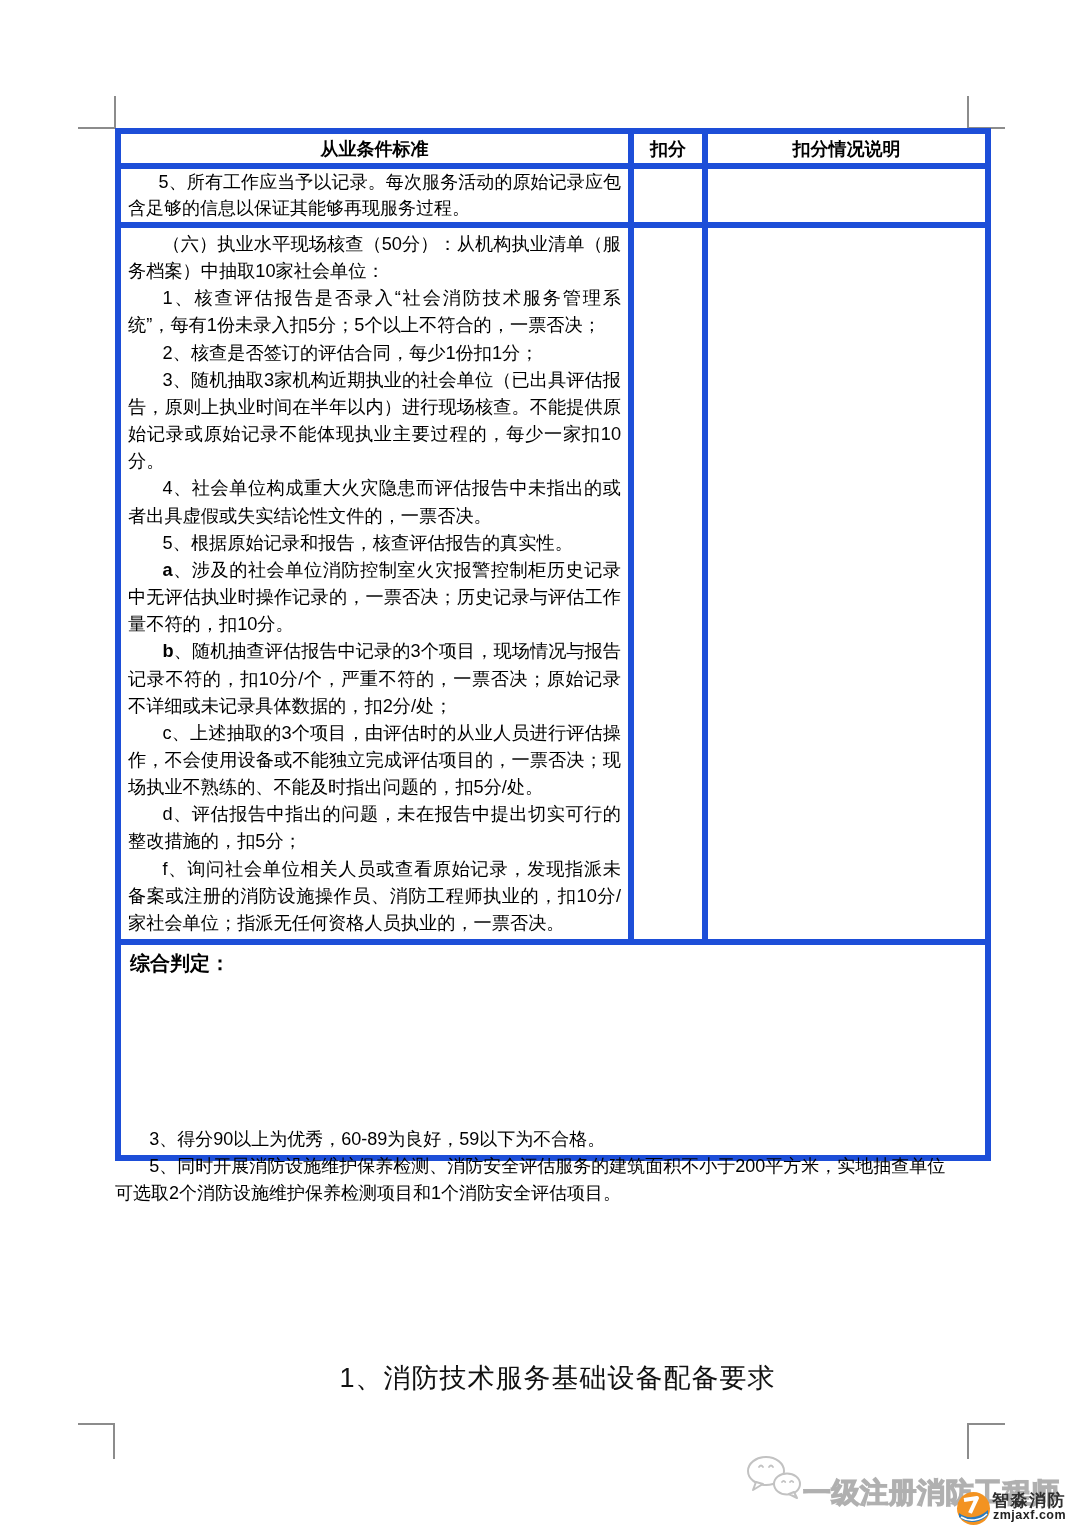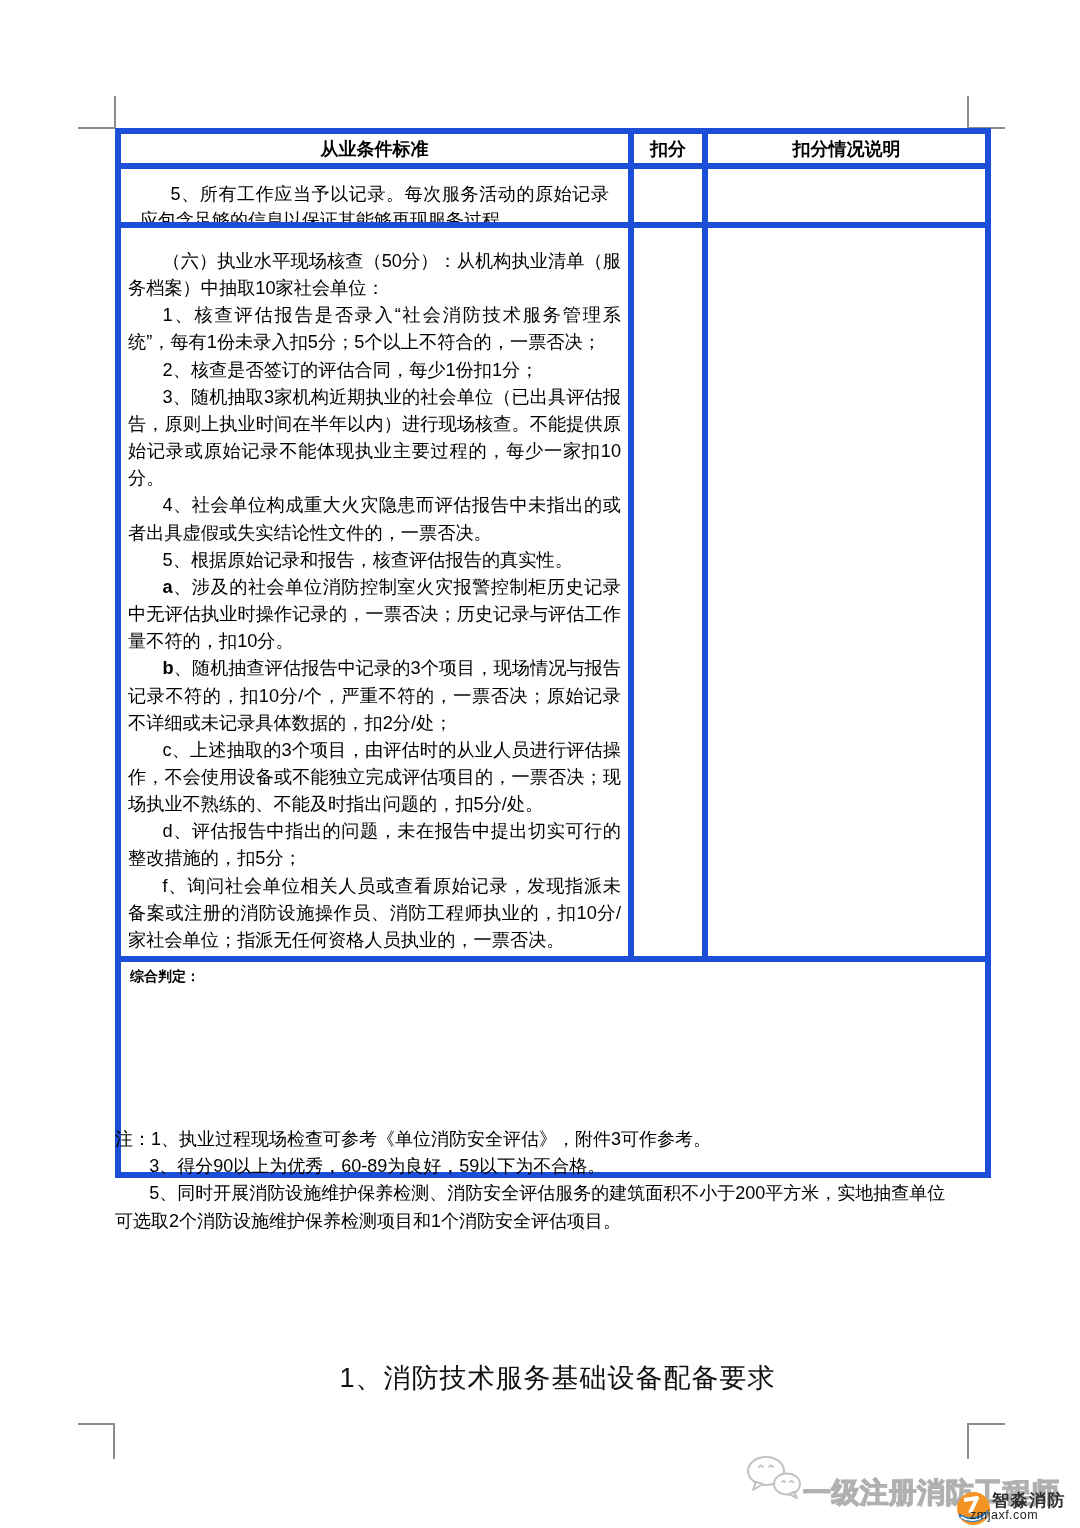--- a/index.html
+++ b/index.html
@@ -21,26 +21,26 @@
     border-collapse:collapse;table-layout:fixed;
   }
   table.assess th, table.assess td{
     border:6px solid #1d4ed8;padding:0;vertical-align:top;
   }
   table.assess th{
     height:29px;font-size:18px;font-weight:700;text-align:center;vertical-align:middle;
   }
   .cellbox{overflow:hidden;}
   .records-box{height:52px;padding:1px 7px 0 7px;}
-  .records-box p{margin:12px;font-size:18px;line-height:25.5px;text-indent:1.7em;text-align:justify;}
-  .assess-box{height:708px;padding:20px 7px 0 7px;}
+  .records-box p{margin:0;font-size:18px;line-height:25.5px;text-indent:1.7em;text-align:justify;}
+  .assess-box{height:708px;padding:3px 7px 0 7px;}
   .assess-box p{margin:0;font-size:18.2px;line-height:27.15px;text-indent:1.9em;text-align:justify;}
   .assess-box .lead{font-weight:700;}
   .verdict-box{height:200px;padding:5px 9px;}
-  .verdict-box span{font-size:14px;font-weight:700;}
+  .verdict-box span{font-size:20px;font-weight:700;}
 
   
   .notes{position:absolute;left:115px;top:1126px;width:848px;}
   .notes p{margin:0;font-size:18px;line-height:27.2px;}
   .notes p.ind{text-indent:1.9em;}
   .notes .star{color:#e60000;}
 
   
   .section-title{
     position:absolute;left:115px;top:1362px;width:885px;
@@ -57,22 +57,22 @@
     text-shadow:0 0 1px #c9c9c9;
     white-space:nowrap;
     margin-top:16px;
   }
   .zm-logo{position:absolute;left:956px;top:1491px;width:35px;height:35px;}
   .logo-name{
     position:absolute;left:992px;top:1489px;
     font-size:17px;font-weight:700;letter-spacing:1.5px;color:#2f2f2f;white-space:nowrap;
   }
   .logo-site{
-    position:absolute;left:970px;top:1508px;
-    font-size:12.5px;font-weight:400;letter-spacing:0.5px;color:#222;white-space:nowrap;
+    position:absolute;left:993px;top:1508px;
+    font-size:12.5px;font-weight:700;letter-spacing:0.5px;color:#222;white-space:nowrap;
   }
 </style>
 </head>
 <body>
 
 <div>
 
   <div class="crop tl"></div>
   <div class="crop tr"></div>
   <div class="crop bl"></div>
@@ -124,21 +124,20 @@
         <td colspan="3">
           <div class="cellbox verdict-box">
             <span>综合判定：</span>
           </div>
         </td>
       </tr>
     </tbody>
   </table>
 
   <div class="notes">
-    <p>注：1、执业过程现场检查可参考《单位消防安全评估》，附件3可作参考。</p>
     <p class="ind">3、得分90以上为优秀，60-89为良好，59以下为不合格。</p>
     <p class="ind">5、同时开展消防设施维护保养检测、消防安全评估服务的建筑面积不小于200平方米，实地抽查单位可选取2个消防设施维护保养检测项目和1个消防安全评估项目。</p>
   </div>
 
   <div class="section-title">1、消防技术服务基础设备配备要求</div>
 
   <svg class="wechat-icon" viewBox="0 0 56 44">
     <g fill="#ffffff" stroke="#c2c2c2" stroke-width="2">
       <ellipse cx="20" cy="16" rx="18" ry="14"></ellipse>
       <path d="M10 27 L7 35 L17 29 Z" stroke-linejoin="round"></path>

